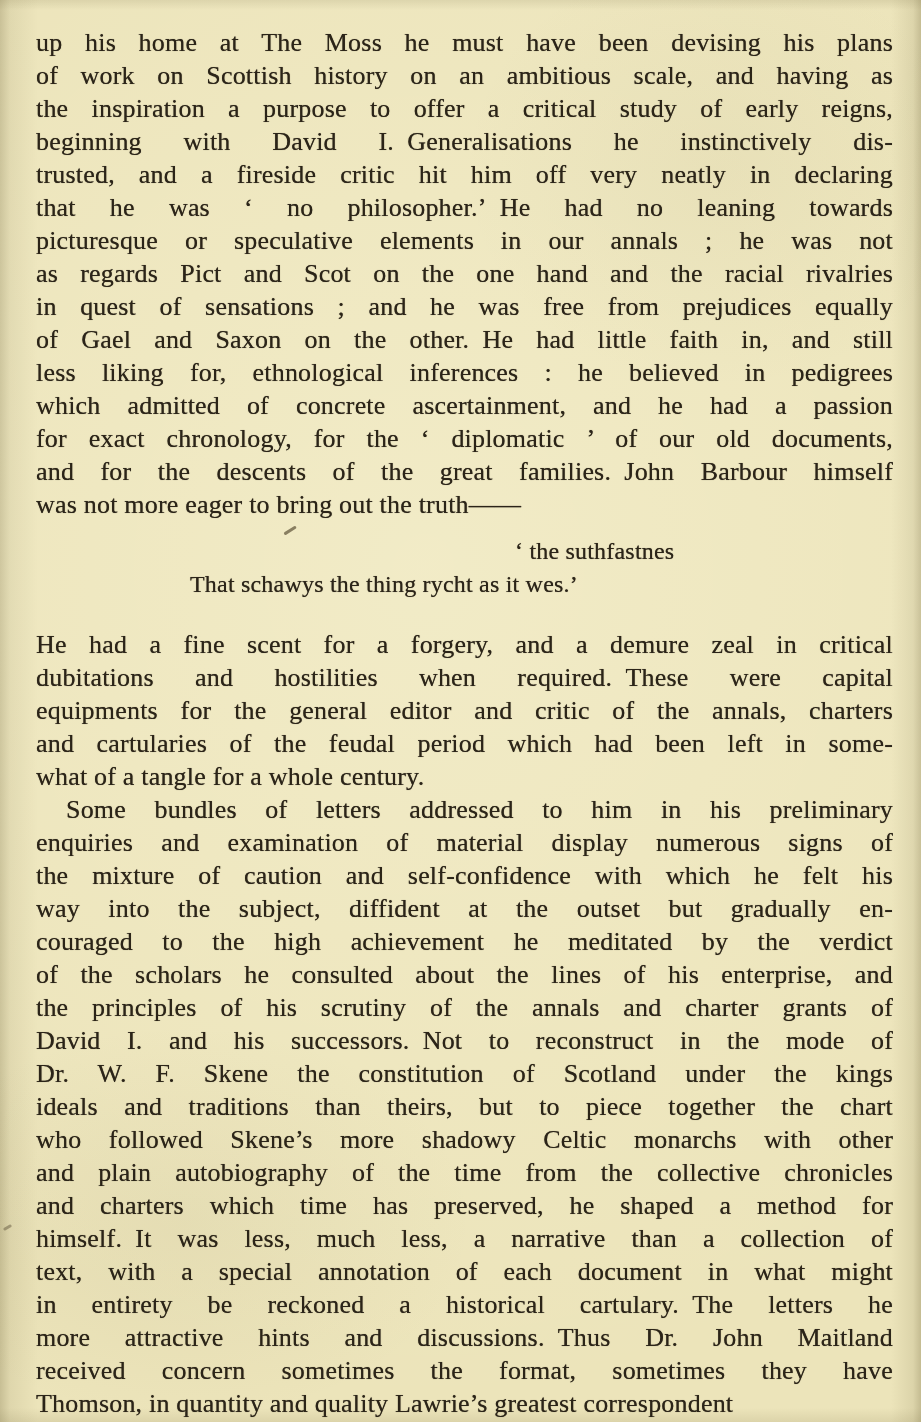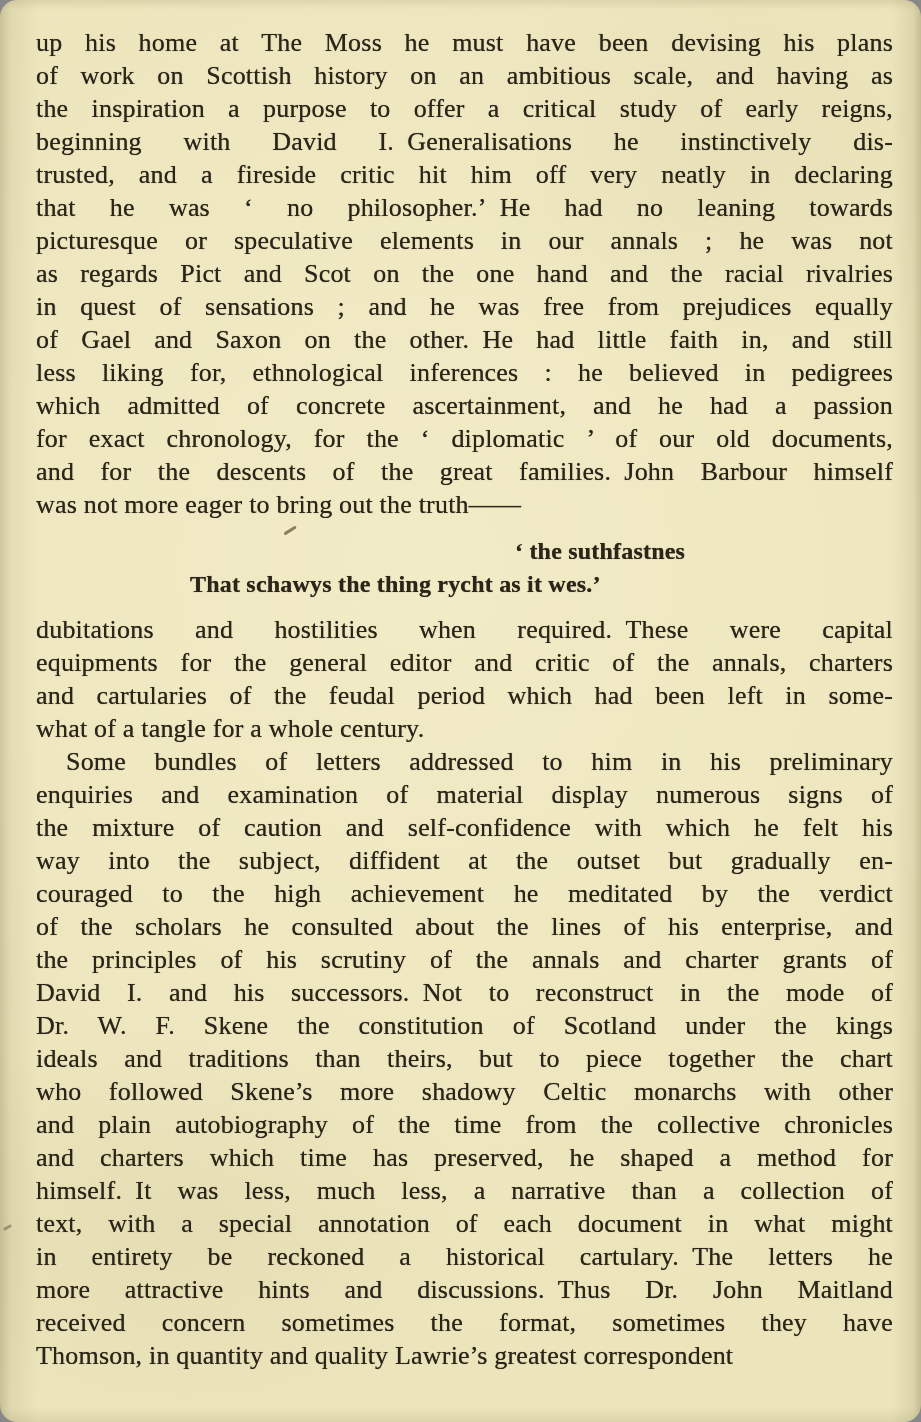--- a/index.html
+++ b/index.html
@@ -16,21 +16,20 @@
     background-image:
       radial-gradient(ellipse 130% 95% at 46% 40%, rgba(255,252,228,0.30), rgba(255,252,228,0) 62%),
       radial-gradient(ellipse 40% 22% at 78% 12%, rgba(120,108,60,0.06), rgba(120,108,60,0) 70%),
       radial-gradient(ellipse 45% 20% at 20% 86%, rgba(120,108,60,0.07), rgba(120,108,60,0) 70%),
       linear-gradient(90deg, rgba(104,94,52,0.28) 0px, rgba(104,94,52,0.10) 10px, rgba(104,94,52,0) 38px),
       linear-gradient(270deg, rgba(104,94,52,0.30) 0px, rgba(104,94,52,0.12) 8px, rgba(104,94,52,0) 30px),
       linear-gradient(180deg, rgba(104,94,52,0.14) 0px, rgba(104,94,52,0) 10px),
       linear-gradient(0deg, rgba(104,94,52,0.12) 0px, rgba(104,94,52,0) 14px);
     font-family: "Liberation Serif", "DejaVu Serif", serif;
     color: #2b2418;
-    border-radius: 17px;
   }
   .text-block {
     position: absolute;
     left: 36px;
     top: 26px;
     width: 857px;
   }
   .para { margin: 0; padding: 0; }
   .line {
     font-size: 26px;
@@ -43,22 +42,21 @@
     overflow: hidden;
     text-shadow: 0 0 0.7px rgba(43,36,24,0.75);
   }
   .line.last {
     text-align-last: left;
   }
   .para-indent .line:first-child {
     text-indent: 30px;
   }
   .verse {
-    margin: 14px 0 12px 0;
-    font-weight: bold;
+    margin: 14px 0 27px 0;
   }
   .verse-line {
     font-size: 24px;
     line-height: 33px;
     height: 33px;
     letter-spacing: 0.2px;
     text-shadow: 0 0 0.7px rgba(43,36,24,0.75);
   }
   .verse-line.v1 { margin-left: 479px; }
   .verse-line.v2 { margin-left: 154px; }
@@ -104,20 +102,21 @@
         <div class="line">and for the descents of the great families. John Barbour himself</div>
         <div class="line last">was not more eager to bring out the truth——</div>
       </div>
 
     <div class="verse">
       <div class="verse-line v1">‘ the suthfastnes</div>
       <div class="verse-line v2">That schawys the thing rycht as it wes.’</div>
     </div>
 
     <div class="para">
+        <div class="line">He had a fine scent for a forgery, and a demure zeal in critical</div>
         <div class="line">dubitations and hostilities when required. These were capital</div>
         <div class="line">equipments for the general editor and critic of the annals, charters</div>
         <div class="line">and cartularies of the feudal period which had been left in some-</div>
         <div class="line last">what of a tangle for a whole century.</div>
       </div>
 
     <div class="para para-indent">
         <div class="line">Some bundles of letters addressed to him in his preliminary</div>
         <div class="line">enquiries and examination of material display numerous signs of</div>
         <div class="line">the mixture of caution and self-confidence with which he felt his</div>

